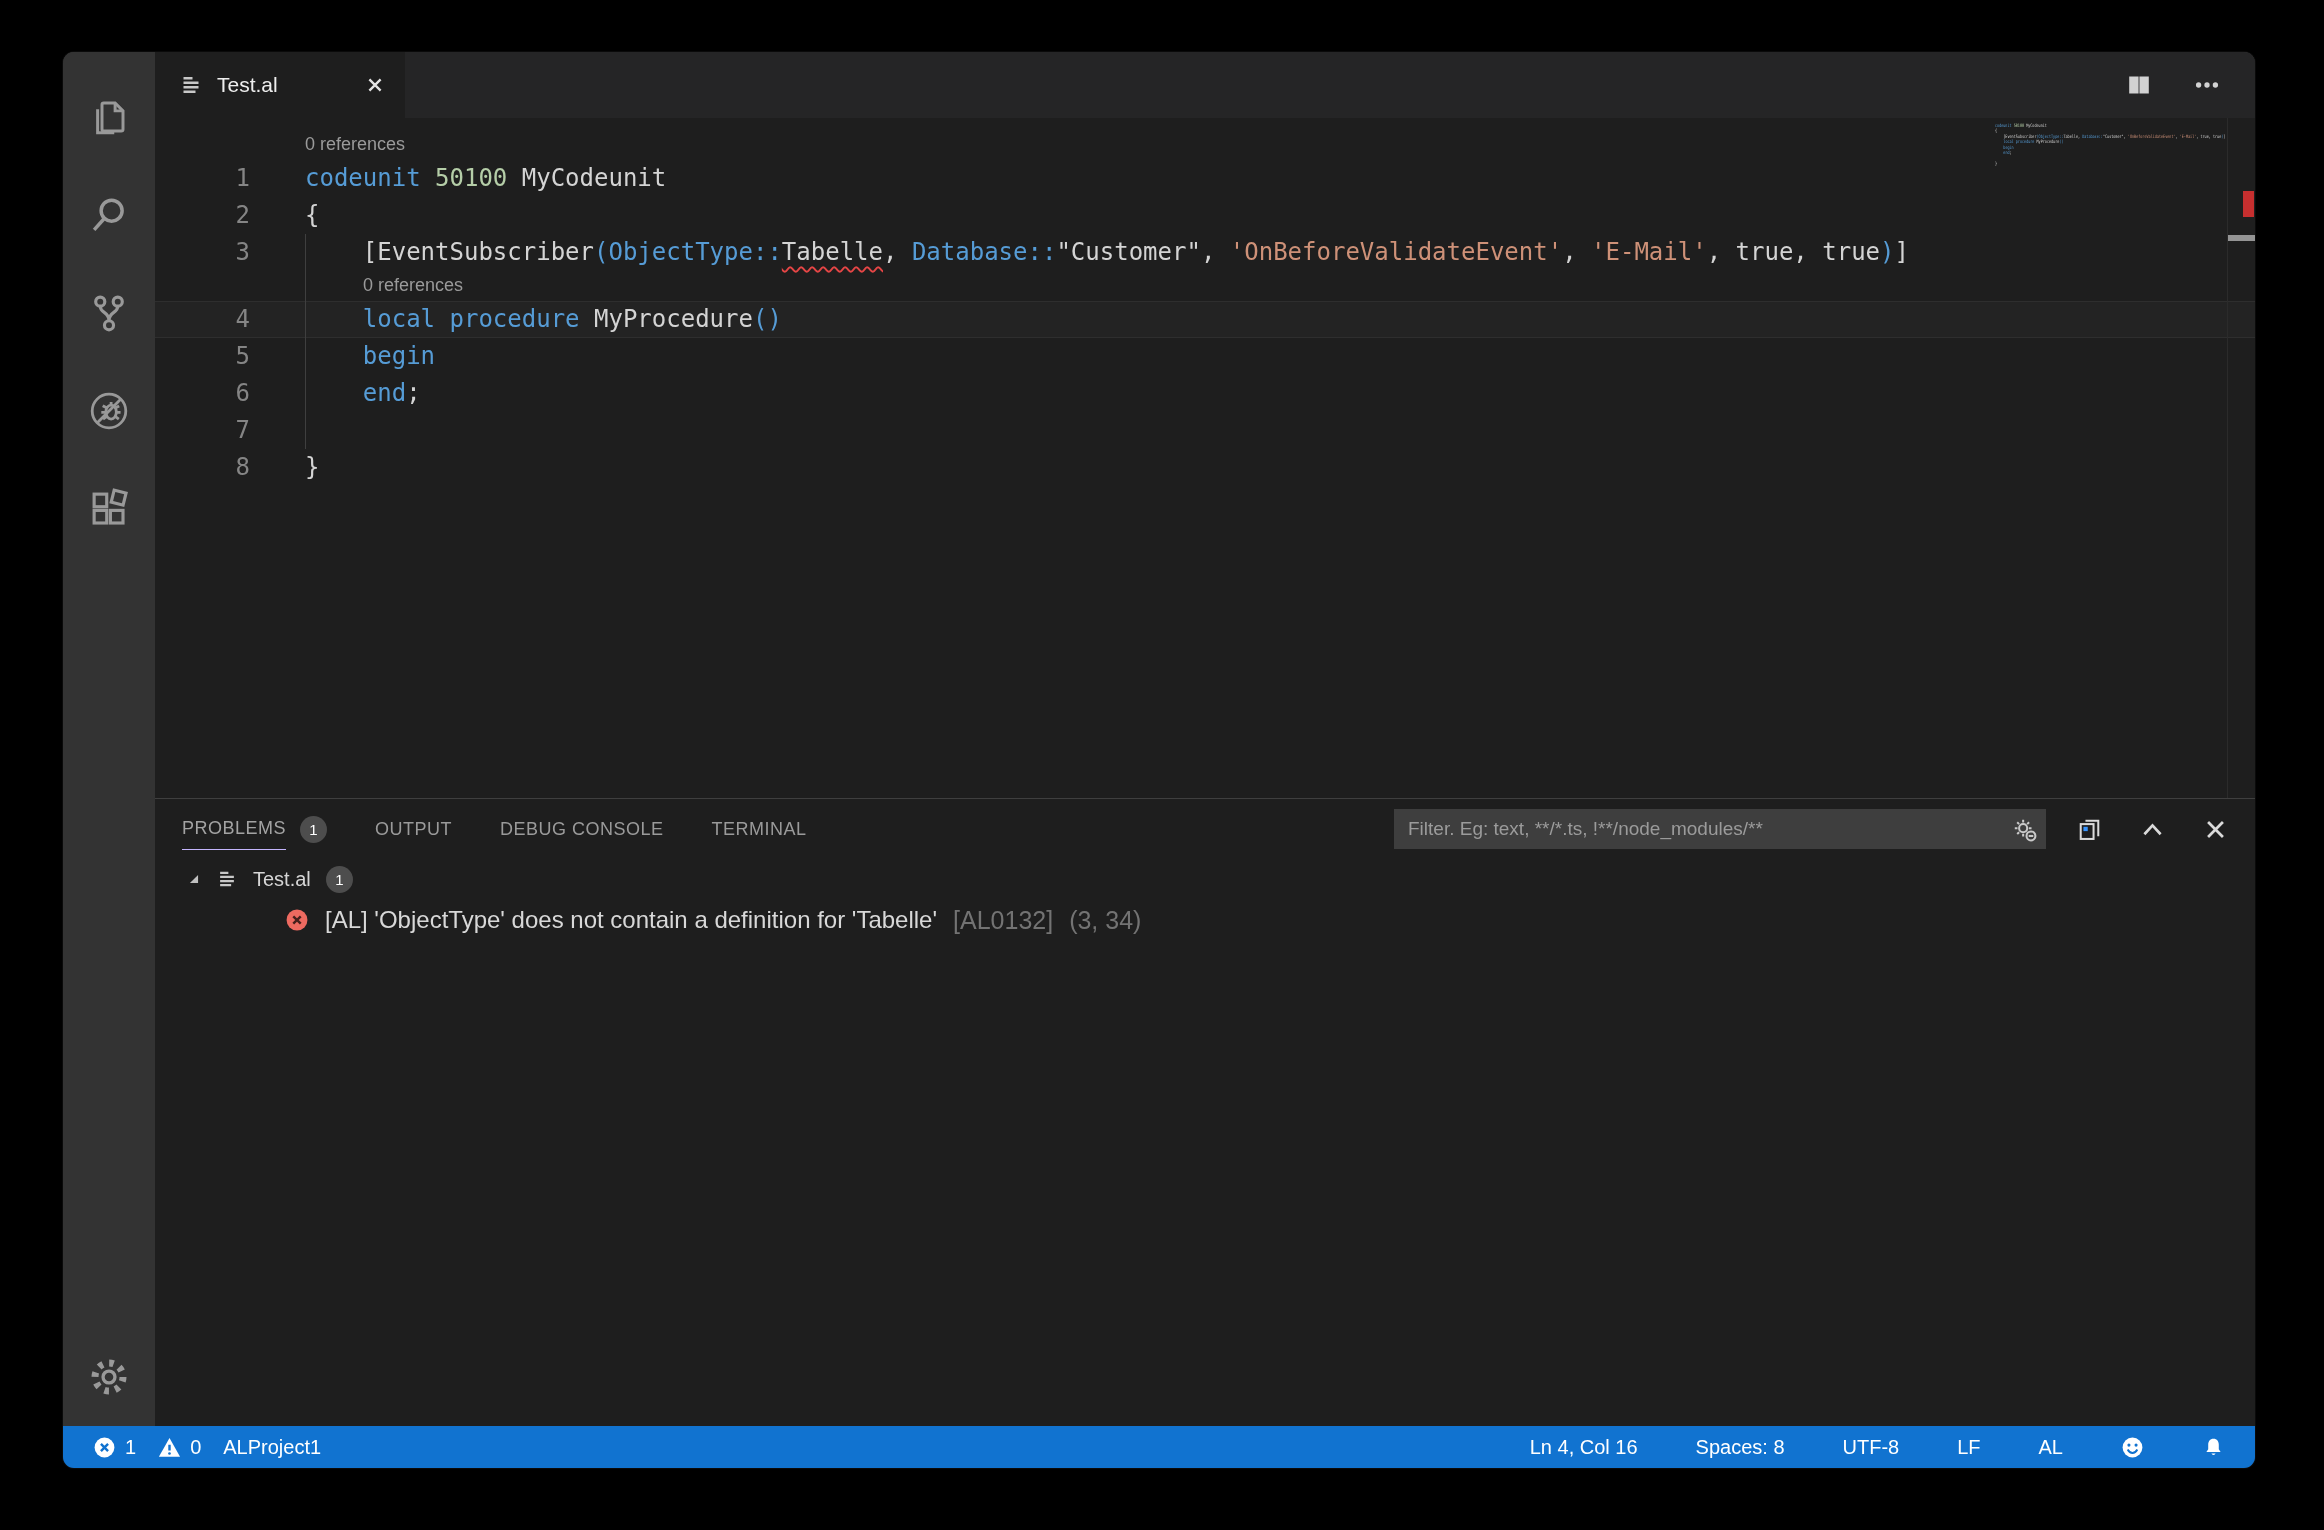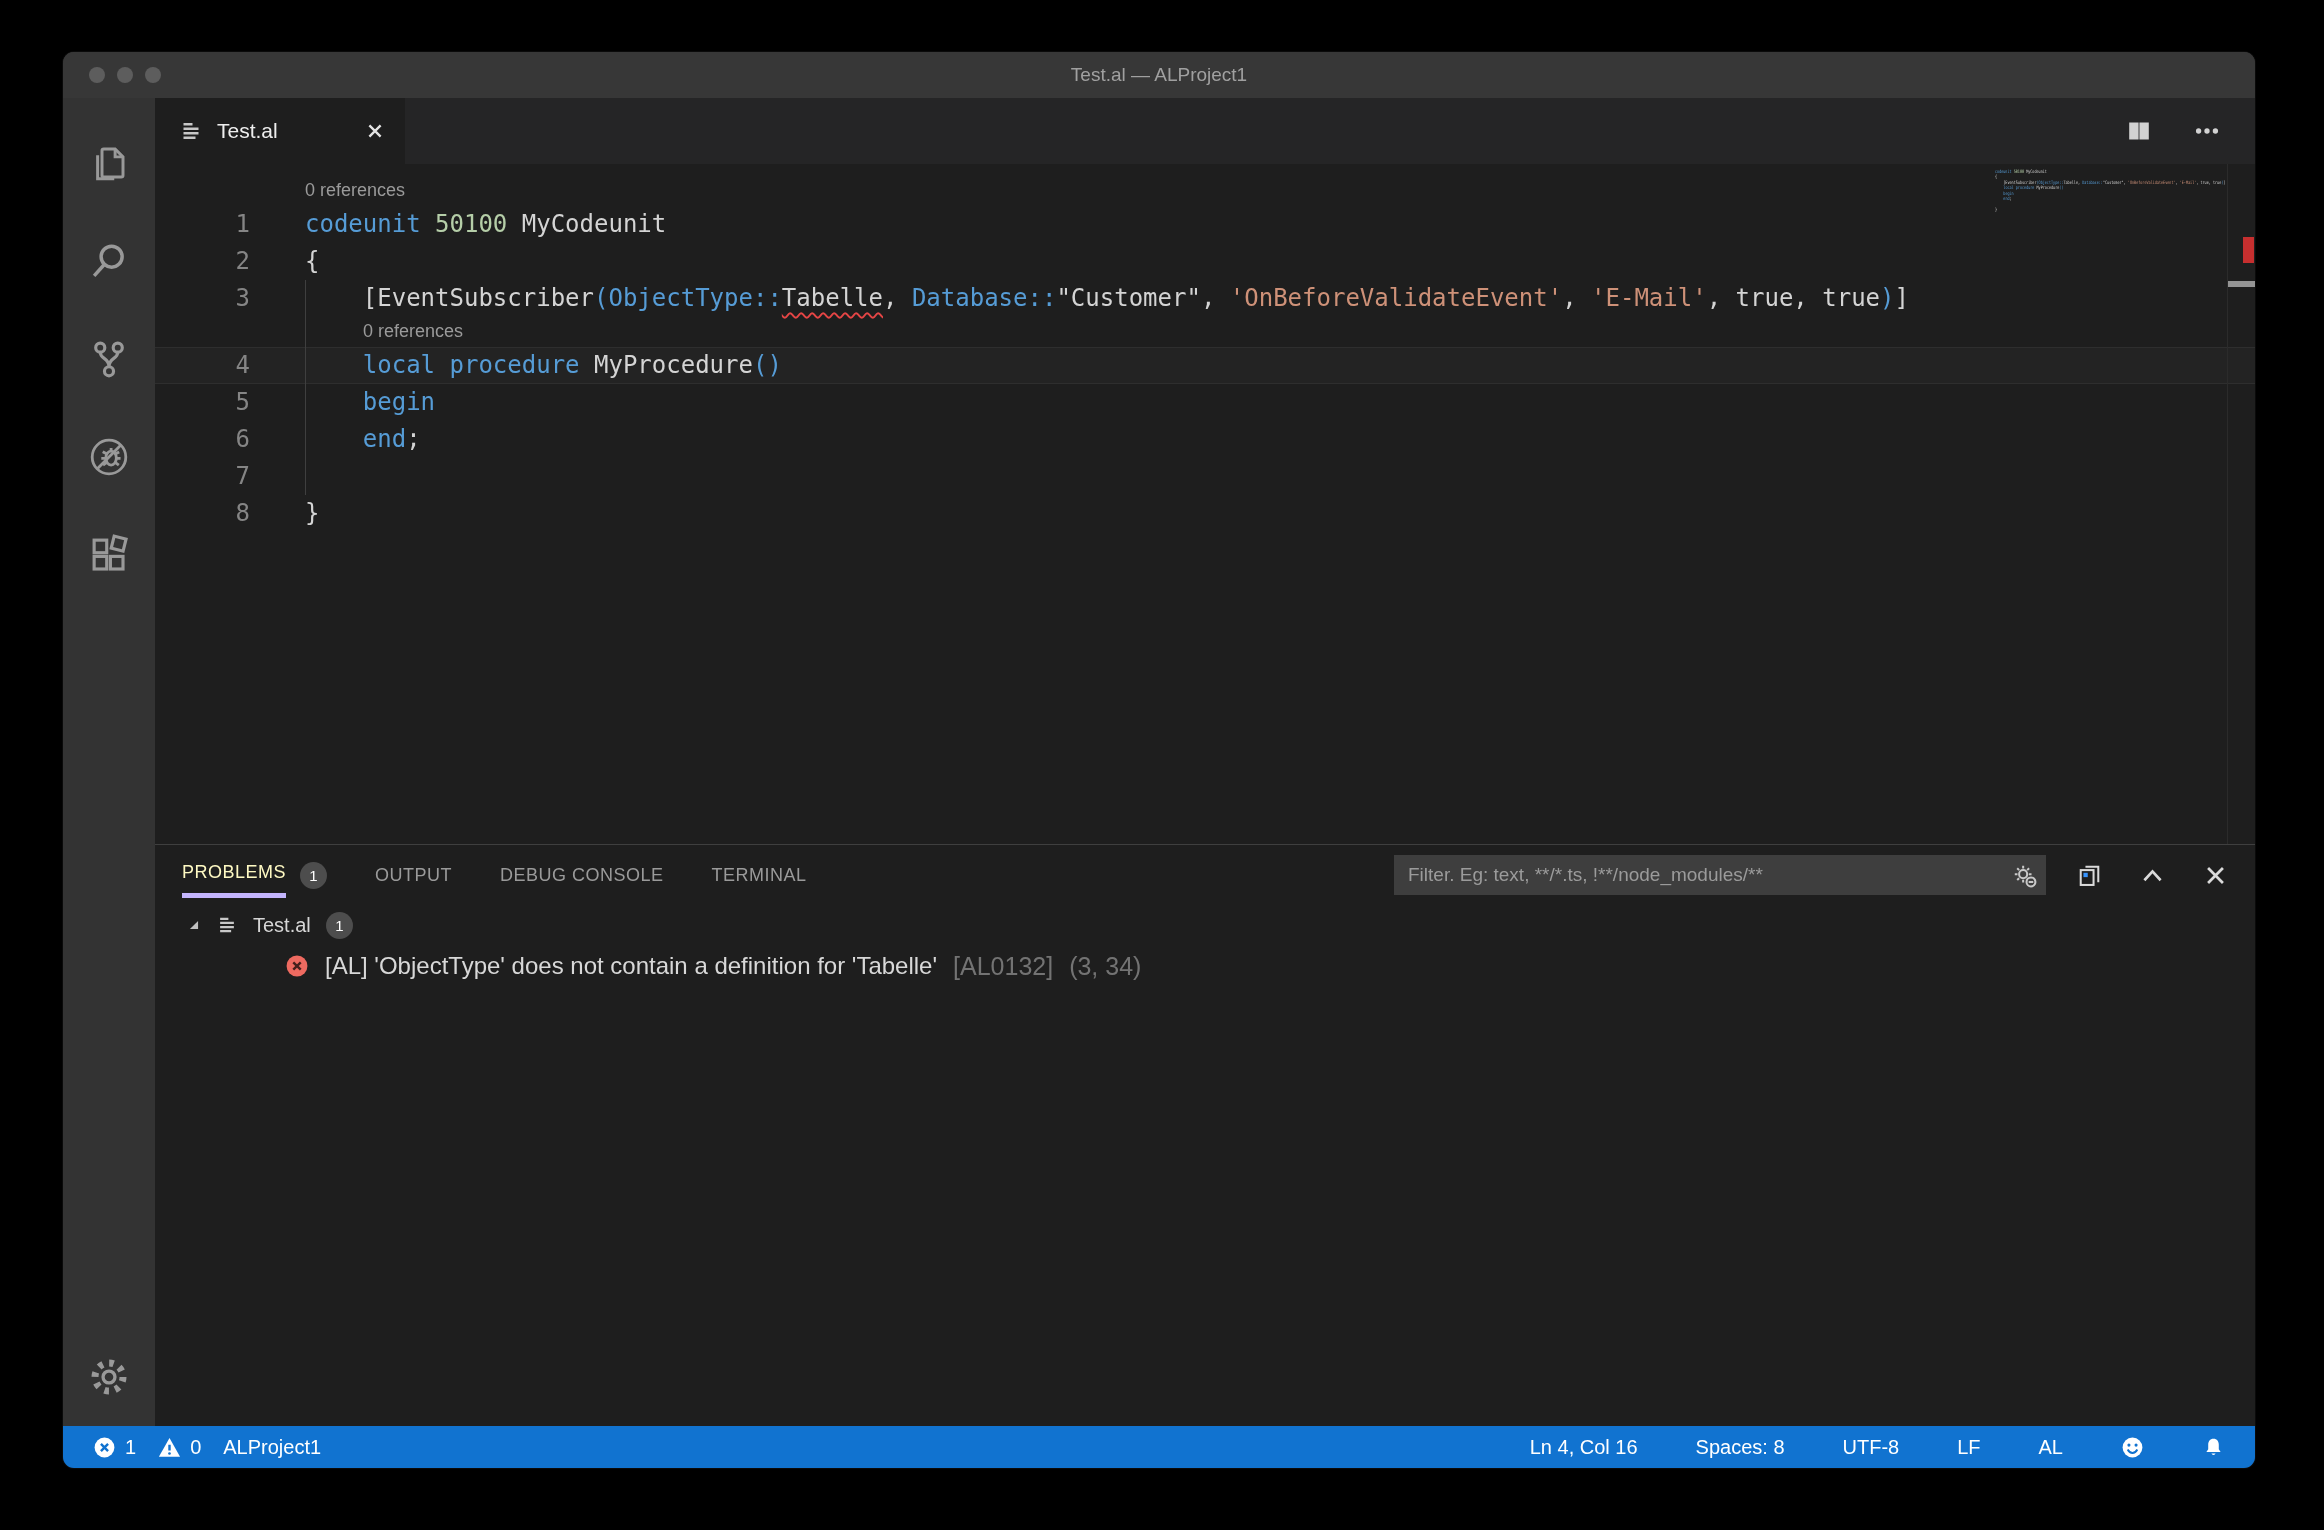--- a/index.html
+++ b/index.html
@@ -51,21 +51,21 @@
   .minimap .tok-err { text-decoration:none; }
   .minimap-divider { position:absolute; top:0; bottom:0; right:27px; width:1px; background:#2b2b2b; }
   .overview-error { position:absolute; right:1px; top:73px; width:11px; height:26px; background:#c62f2f; }
   .overview-bar { position:absolute; right:0; top:117px; width:27px; height:6px; background:#949494; }
   
   .panel { flex:1; background:#1e1e1e; border-top:1px solid #3f3f3f; display:flex; flex-direction:column; min-height:0; }
   .panel-header { height:60px; display:flex; align-items:center; padding:0 26px 0 27px; flex:none; }
   .panel-tabs { display:flex; gap:48px; align-items:center; }
   .ptab { display:flex; align-items:center; gap:14px; cursor:pointer; }
   .ptab .plabel { font-size:18px; color:#9a9a9a; letter-spacing:0.5px; padding:10px 0; }
-  .ptab.active .plabel { color:#fef9c3; border-bottom:5px solid #c4b5fd; }
+  .ptab.active .plabel { color:#a3a3a3; border-bottom:1px solid #c4b5fd; }
   .badge { min-width:27px; height:27px; border-radius:14px; background:#4d4d4d; color:#ffffff; font-size:15px;
            display:inline-flex; align-items:center; justify-content:center; padding:0 4px; }
   .filter-box { margin-left:auto; position:relative; width:652px; height:40px; background:#3e3e3e; flex:none; }
   .filter-box input { width:100%; height:100%; background:transparent; border:none; outline:none; color:#dddddd;
                       font-size:19px; font-family:"Liberation Sans", sans-serif; padding:0 48px 0 14px; }
   .filter-box input::placeholder { color:#9b9b9b; }
   .filter-ico { position:absolute; right:8px; top:7px; color:#c9c9c9; } .filter-ico svg { width:27px; height:27px; }
   .panel-actions { display:flex; align-items:center; gap:36px; margin-left:30px; color:#dadada; }
   .panel-actions .act { display:flex; cursor:pointer; } .panel-actions svg { width:27px; height:27px; }
   .panel-body { flex:1; overflow:hidden; }
@@ -83,28 +83,20 @@
   .sb-left { gap:22px; } .sb-right { margin-left:auto; gap:58px; }
   .sb-item { display:flex; align-items:center; gap:9px; font-size:20px; color:#ffffff; cursor:pointer; }
   .sb-item svg { width:23px; height:23px; }
 </style>
 </head>
 <body>
 
 <div class="screen">
   <div class="window">
 
-    <div class="titlebar">
-      <div class="lights">
-        <span class="light"></span>
-        <span class="light"></span>
-        <span class="light"></span>
-      </div>
-      <div class="title">Test.al — ALProject1</div>
-    </div>
 
     <div class="main">
       <div class="activitybar">
         <div id="activity-items" style="display:contents"><div class="ab-item">
               <span style="display:flex">
                 <svg viewBox="0 0 24 24" fill="none" stroke="currentColor" stroke-width="1.7">
                   <path d="M9 4h6.5L20 8.5V19a1 1 0 0 1-1 1H9a1 1 0 0 1-1-1V5a1 1 0 0 1 1-1z"></path>
                   <path d="M15.5 4v4.5H20"></path>
                   <path d="M5.5 7.5V21H15"></path>
                 </svg>

